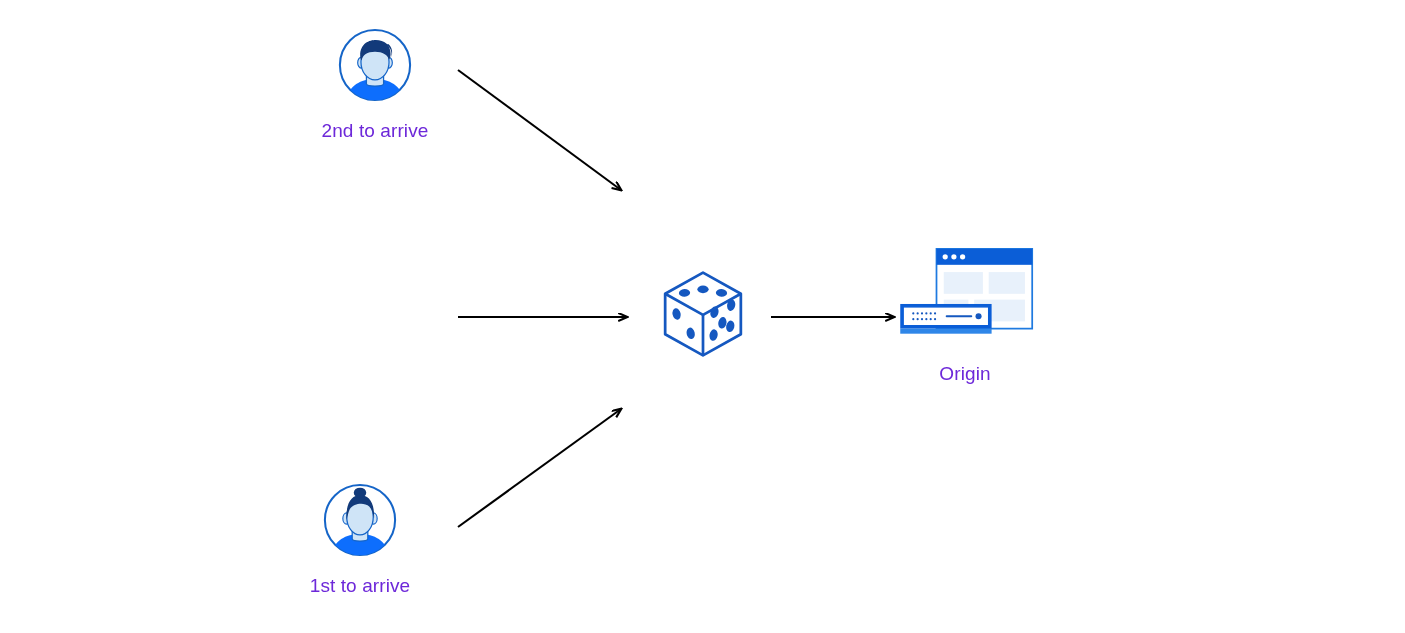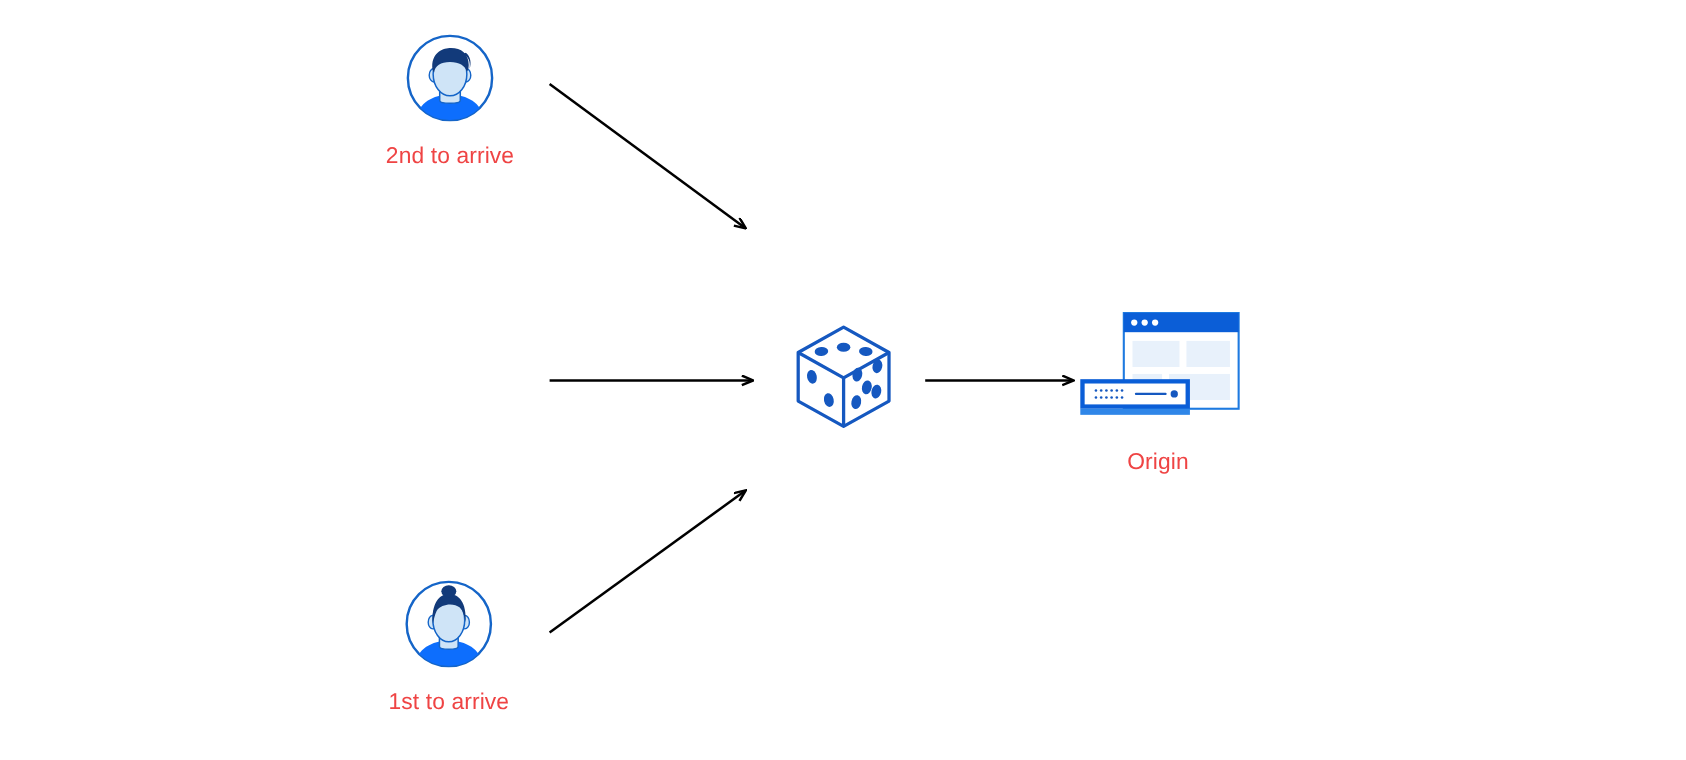--- a/index.html
+++ b/index.html
@@ -26,21 +26,21 @@
   }
   .avatar-icon {
     width: 78px;
     height: 78px;
     margin: 0 auto;
     display: block;
   }
   .node-label {
     font-family: "Liberation Sans", sans-serif;
     font-size: 19px;
-    color: #ef4444;
+    color: #6d28d9;
     text-align: center;
     white-space: nowrap;
     letter-spacing: 0.1px;
   }
   .avatar-node .node-label {
     margin-top: 16px;
   }
   .dice-node {
     width: 110px;
   }
@@ -108,21 +108,21 @@
         <ellipse cx="67" cy="47" rx="5.2" ry="7.2" fill="#cfe4f7" stroke="#1565c8" stroke-width="1.5"></ellipse>
         <ellipse cx="50" cy="46" rx="18" ry="23" fill="#cfe4f7" stroke="#1565c8" stroke-width="1.6"></ellipse>
         <path d="M31,38 C31,22 43,18 51,18 C62,18 70,24 70,36 C70,40 69,42 68,43 C66,37 60,33 50,33 C40,33 34,37 33,44 C32,43 31,41 31,38 Z" fill="#123a7a"></path>
         <path d="M64,24 C70,27 72,33 71,40 C73,34 72,27 67,23 Z" fill="#123a7a"></path>
       </g>
     </svg>
     <div class="node-label">2nd to arrive</div>
   </div>
 
 
-  <div class="node avatar-node" style="left:294px; top:481px;">
+  <div class="node avatar-node" style="left:280px; top:481px;">
     <svg class="avatar-icon" viewBox="0 0 100 100" xmlns="http://www.w3.org/2000/svg">
       <defs>
         <clipPath id="clipC">
             <circle cx="50" cy="50" r="45"></circle>
           </clipPath>
       </defs>
       <circle cx="50" cy="50" r="45" fill="#ffffff" stroke="#1565c8" stroke-width="2.6"></circle>
       <g clip-path="url(#clipC)">
         <path d="M12,100 C14,78 30,68 50,68 C70,68 86,78 88,100 Z" fill="#0d6efd"></path>
         <path d="M40,58 L60,58 L60,74 C60,78 40,78 40,74 Z" fill="#cfe4f7" stroke="#1565c8" stroke-width="1.6"></path>
@@ -158,21 +158,21 @@
       <g fill="#1558c0">
         <ellipse cx="63" cy="50" rx="4.6" ry="6.6" transform="rotate(12 63 50)"></ellipse>
         <ellipse cx="82" cy="42" rx="4.6" ry="6.6" transform="rotate(12 82 42)"></ellipse>
         <ellipse cx="72" cy="62" rx="4.6" ry="6.6" transform="rotate(12 72 62)"></ellipse>
         <ellipse cx="62" cy="76" rx="4.6" ry="6.6" transform="rotate(12 62 76)"></ellipse>
         <ellipse cx="81" cy="66" rx="4.6" ry="6.6" transform="rotate(12 81 66)"></ellipse>
       </g>
     </svg>
   </div>
 
-  <div class="node origin-node" style="left:865px; top:253px;">
+  <div class="node origin-node" style="left:865px; top:241px;">
     <svg class="origin-icon" viewBox="0 0 200 150" xmlns="http://www.w3.org/2000/svg">
 
       <g>
         <rect x="60" y="10" width="132" height="110" fill="#ffffff" stroke="#1e7ae0" stroke-width="2.4"></rect>
         <rect x="60" y="10" width="132" height="22" fill="#0b5ed7"></rect>
         <circle cx="72" cy="21" r="3.6" fill="#ffffff"></circle>
         <circle cx="84" cy="21" r="3.6" fill="#ffffff"></circle>
         <circle cx="96" cy="21" r="3.6" fill="#ffffff"></circle>
         <rect x="70" y="42" width="54" height="30" fill="#e8f1fb"></rect>
         <rect x="132" y="42" width="50" height="30" fill="#e8f1fb"></rect>

